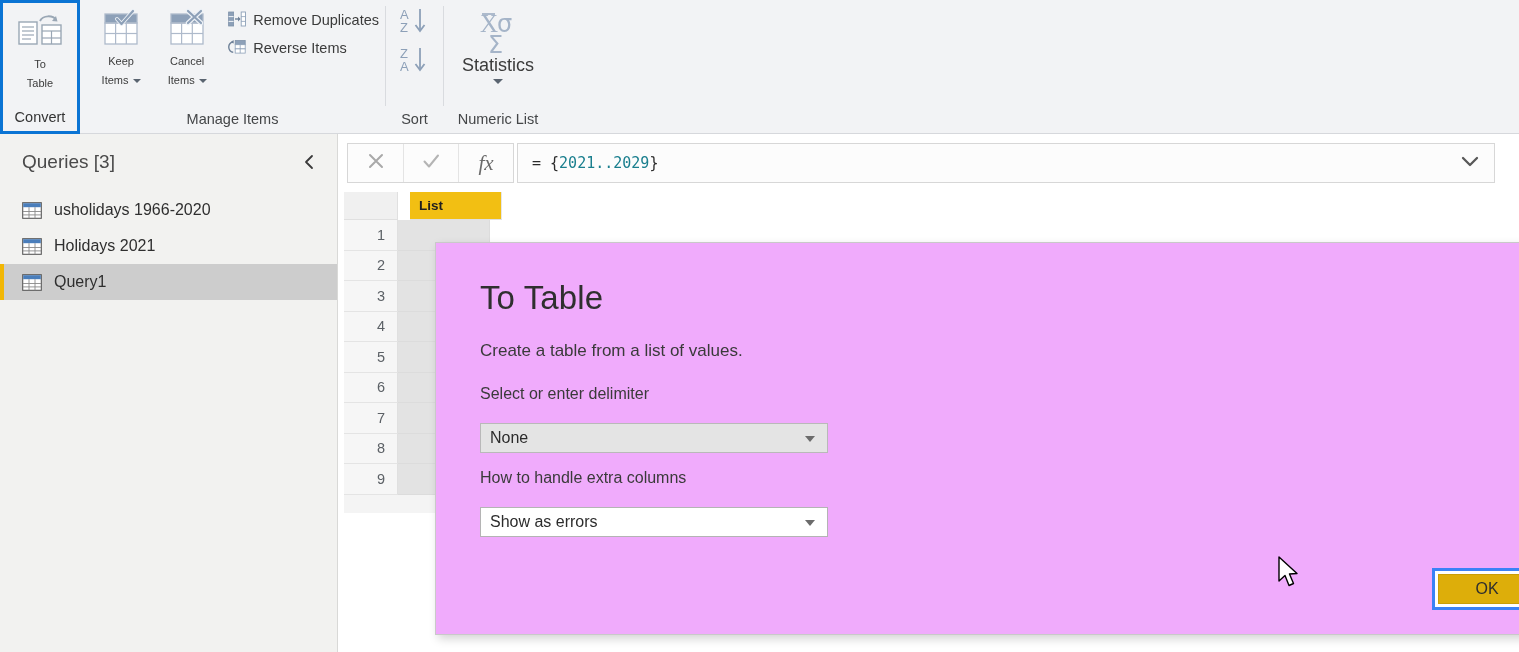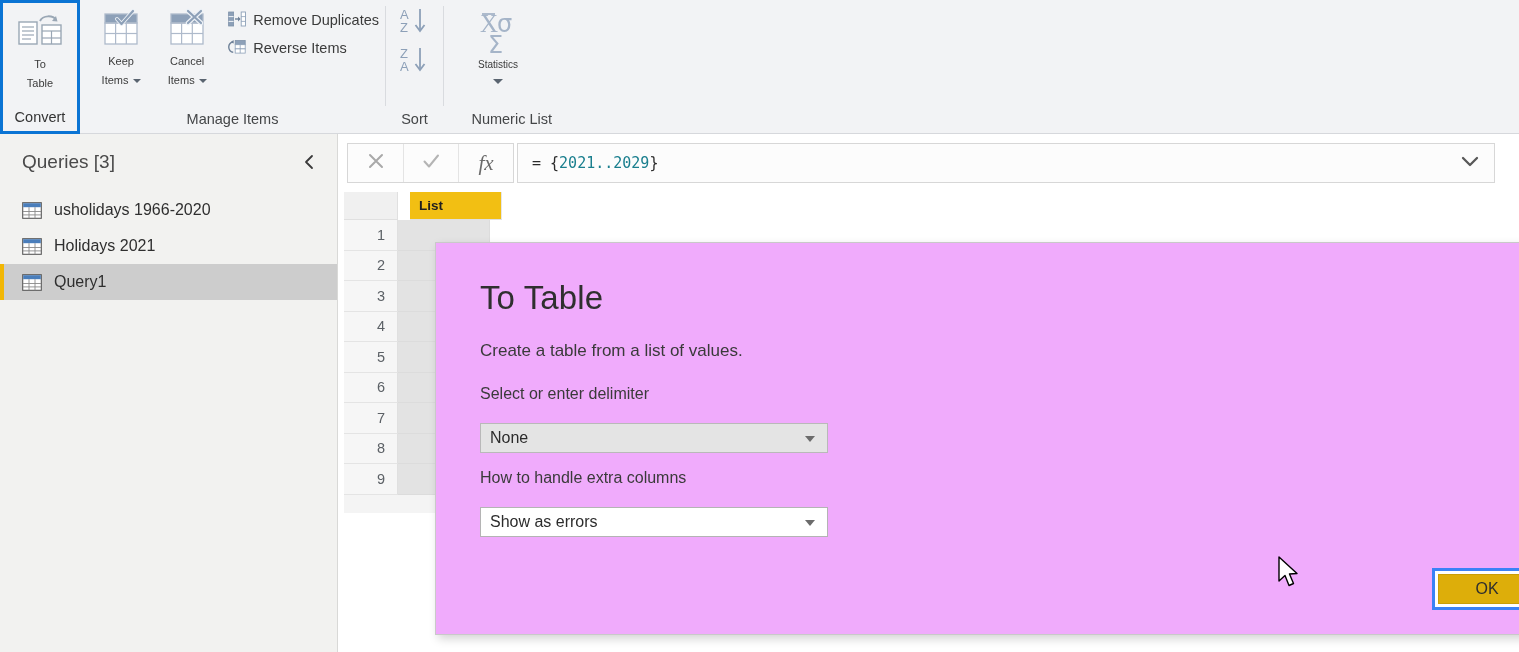--- a/index.html
+++ b/index.html
@@ -76,28 +76,28 @@
 
   
   .grp-sort { width: 57px; }
   .grp-sort .rgroup-body { justify-content: center; padding-top: 6px; }
   .grp-sort .rgroup-label { width: 100%; }
   .sortstack { display: flex; flex-direction: column; gap: 5px; align-items: center; }
 
   
   .grp-numeric { width: 108px; }
   .grp-numeric .rgroup-body { justify-content: center; }
-  .grp-numeric .rgroup-label { width: 100%; text-align: right; }
+  .grp-numeric .rgroup-label { width: 100%; }
   .statbtn {
     width: 100px; padding-top: 6px;
     display: flex; flex-direction: column; align-items: center;
     cursor: default;
   }
   .statbtn .glyph { height: 50px; display: flex; align-items: center; justify-content: center; }
-  .statbtn .cap { font-size: 10px; color: #3b3b3b; line-height: 18px; }
+  .statbtn .cap { font-size: 18px; color: #3b3b3b; line-height: 18px; }
   .statbtn .caret {
     width: 0; height: 0; margin-top: 5px;
     border-left: 5px solid transparent; border-right: 5px solid transparent;
     border-top: 5px solid #5a6470;
   }
   .caret-inline {
     display: inline-block; width: 0; height: 0; margin-left: 4px;
     border-left: 4px solid transparent; border-right: 4px solid transparent;
     border-top: 4px solid #5a6470; vertical-align: middle;
   }

